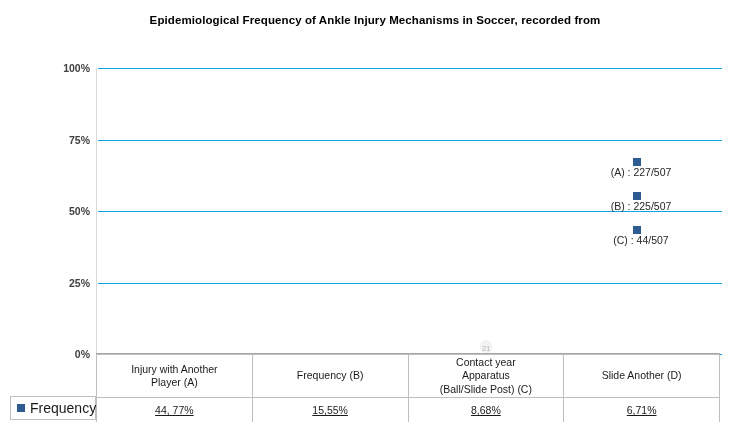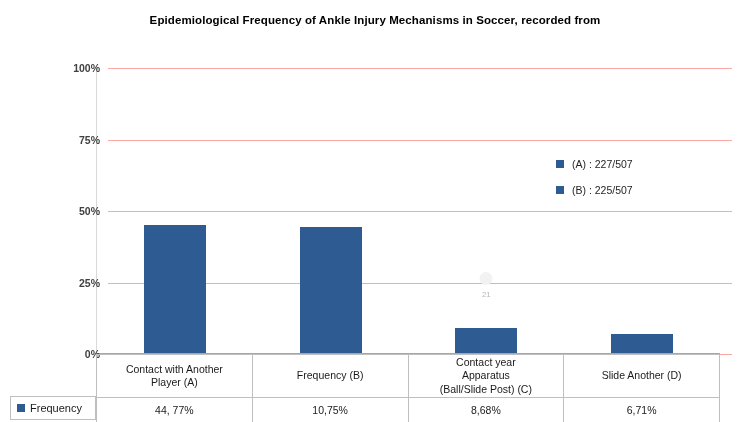--- a/index.html
+++ b/index.html
@@ -40,24 +40,24 @@
     position: absolute;
     left: 96px;
     top: 68px;
     width: 624px;
     height: 286px;
     box-sizing: border-box;
   }
 
   .gridline {
     position: absolute;
-    left: 12px;
+    left: 2px;
     width: 100%;
     height: 1px;
-    background: #fca5a5;
+    background: #0ea5e9;
   }
 
   .axis-left {
     position: absolute;
     left: 0;
     top: 0;
     width: 1px;
     height: 100%;
     background: #d9d9d9;
   }
@@ -83,20 +83,21 @@
   }
 
   
   .bars {
     position: absolute;
     left: 1px;
     top: 0;
     right: 0;
     bottom: 1px;
     display: flex;
+    align-items: flex-end;
   }
   .bar-slot {
     flex: 1 1 0;
     position: relative;
     display: flex;
     align-items: flex-end;
     justify-content: center;
   }
   .bar {
     width: 62px;
@@ -128,20 +129,21 @@
     left: 556px;
     top: 158px;
     width: 170px;
   }
   .legend-item {
     display: flex;
     align-items: center;
     margin-bottom: 14px;
     font-size: 10.5px;
     color: #262626;
+    flex-direction: column;
   }
   .legend-swatch {
     width: 8px;
     height: 8px;
     background: #2e5b92;
     margin-right: 8px;
     flex: 0 0 auto;
   }
 
   
@@ -162,33 +164,34 @@
   }
   .cat-cell {
     height: 42px;
     line-height: 1.25;
     vertical-align: middle;
     padding: 2px 4px;
   }
   .val-cell {
     height: 24px;
     vertical-align: middle;
+    text-decoration: underline;
   }
 
   .series-label {
     position: absolute;
     left: 10px;
     top: 396px;
     width: 86px;
     height: 24px;
     box-sizing: border-box;
     border: 1px solid #bfbfbf;
     display: flex;
     align-items: center;
-    font-size: 11px;
+    font-size: 14px;
     color: #1a1a1a;
   }
   .series-swatch {
     width: 8px;
     height: 8px;
     background: #2e5b92;
     margin: 0 5px 0 6px;
     flex: 0 0 auto;
   }
 </style>
@@ -242,44 +245,48 @@
 
   <div class="legend">
     <div class="legend-item">
       <span class="legend-swatch"></span>
       <span>(A) : 227/507</span>
     </div>
     <div class="legend-item">
       <span class="legend-swatch"></span>
       <span>(B) : 225/507</span>
     </div>
+    <div class="legend-item">
+      <span class="legend-swatch"></span>
+      <span>(C) :  44/507</span>
+    </div>
   </div>
 
   <table class="data-table">
     <tbody>
         <tr>
       <td class="cat-cell">
-        <span>Contact with Another</span><br>
+        <span>Injury with Another</span><br>
         <span>Player (A)</span>
       </td>
       <td class="cat-cell">
         <span>Frequency (B)</span>
       </td>
       <td class="cat-cell">
         <span>Contact year</span><br>
         <span>Apparatus</span><br>
         <span>(Ball/Slide Post) (C)</span>
       </td>
       <td class="cat-cell">
         <span>Slide Another (D)</span>
       </td>
     </tr>
     <tr>
       <td class="val-cell">44, 77%</td>
-      <td class="val-cell">10,75%</td>
+      <td class="val-cell">15,55%</td>
       <td class="val-cell">8,68%</td>
       <td class="val-cell">6,71%</td>
     </tr>
   </tbody>
     </table>
 
   <div class="series-label">
     <span class="series-swatch"></span>
     <span>Frequency</span>
   </div>

